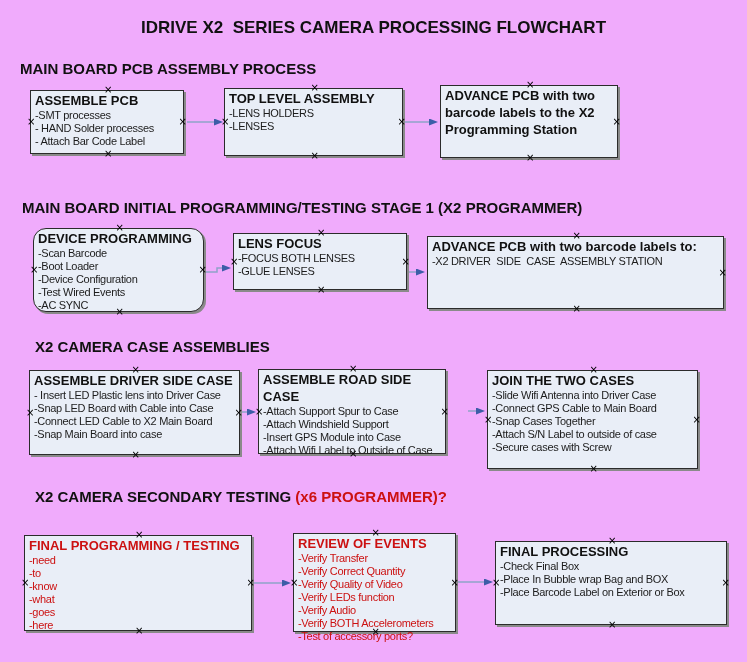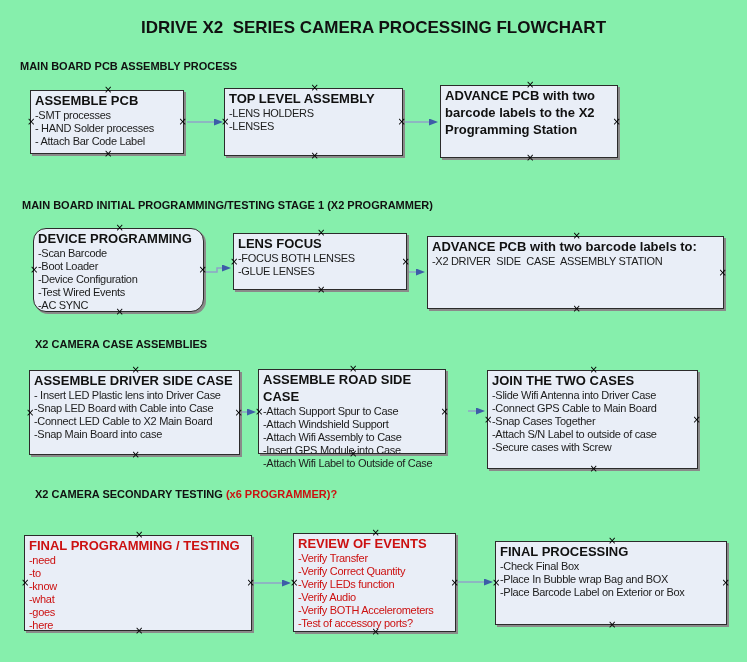--- a/index.html
+++ b/index.html
@@ -1,25 +1,25 @@
 <!DOCTYPE html>
 <html><head>
 <meta charset="utf-8">
 <style>
   html,body{margin:0;padding:0;background:#fff;}
   #canvas{
-    position:relative;width:747px;height:662px;background:#86efac;
+    position:relative;width:747px;height:662px;background:#f0abfc;
     font-family:"Liberation Sans",sans-serif;overflow:hidden;
   }
   .doc-title{
     position:absolute;top:18px;left:0;width:747px;text-align:center;
     font-size:17px;font-weight:bold;color:#111;white-space:pre;
   }
   .sec-heading{
-    position:absolute;font-size:11px;font-weight:bold;color:#111;white-space:pre;
+    position:absolute;font-size:15px;font-weight:bold;color:#111;white-space:pre;
   }
   .sec-heading .red{color:#cc1111;}
   #sh1{left:20px;top:60px;}
   #sh2{left:22px;top:199px;}
   #sh3{left:35px;top:338px;}
   #sh4{left:35px;top:488px;}
   .fbox{
     position:absolute;background:#e9eef7;border:1px solid #2b2b2b;
     box-shadow:2px 2px 0 #8a8a8a;padding:1px 4px 0 4px;box-sizing:border-box;
   }
@@ -133,21 +133,20 @@
   </div>
 
   <div class="fbox b-r3b">
     <i class="cp cp-t"></i>
       <i class="cp cp-b"></i>
       <i class="cp cp-l"></i>
       <i class="cp cp-r"></i>
     <div class="fbox-title">ASSEMBLE ROAD SIDE CASE</div>
     <div class="fbox-line">-Attach Support Spur to Case</div>
     <div class="fbox-line">-Attach Windshield Support</div>
-    <div class="fbox-line">-Attach Wifi Assembly to Case</div>
     <div class="fbox-line">-Insert GPS Module into Case</div>
     <div class="fbox-line">-Attach Wifi Label to Outside of Case</div>
   </div>
 
   <div class="fbox b-r3c">
     <i class="cp cp-t"></i>
       <i class="cp cp-b"></i>
       <i class="cp cp-l"></i>
       <i class="cp cp-r"></i>
     <div class="fbox-title">JOIN THE TWO CASES</div>
@@ -173,20 +172,21 @@
   </div>
 
   <div class="fbox red b-r4b">
     <i class="cp cp-t"></i>
       <i class="cp cp-b"></i>
       <i class="cp cp-l"></i>
       <i class="cp cp-r"></i>
     <div class="fbox-title">REVIEW OF EVENTS</div>
     <div class="fbox-line">-Verify Transfer</div>
     <div class="fbox-line">-Verify Correct Quantity</div>
+    <div class="fbox-line">-Verify Quality of Video</div>
     <div class="fbox-line">-Verify LEDs function</div>
     <div class="fbox-line">-Verify Audio</div>
     <div class="fbox-line">-Verify BOTH Accelerometers</div>
     <div class="fbox-line">-Test of accessory ports?</div>
   </div>
 
   <div class="fbox b-r4c">
     <i class="cp cp-t"></i>
       <i class="cp cp-b"></i>
       <i class="cp cp-l"></i>

